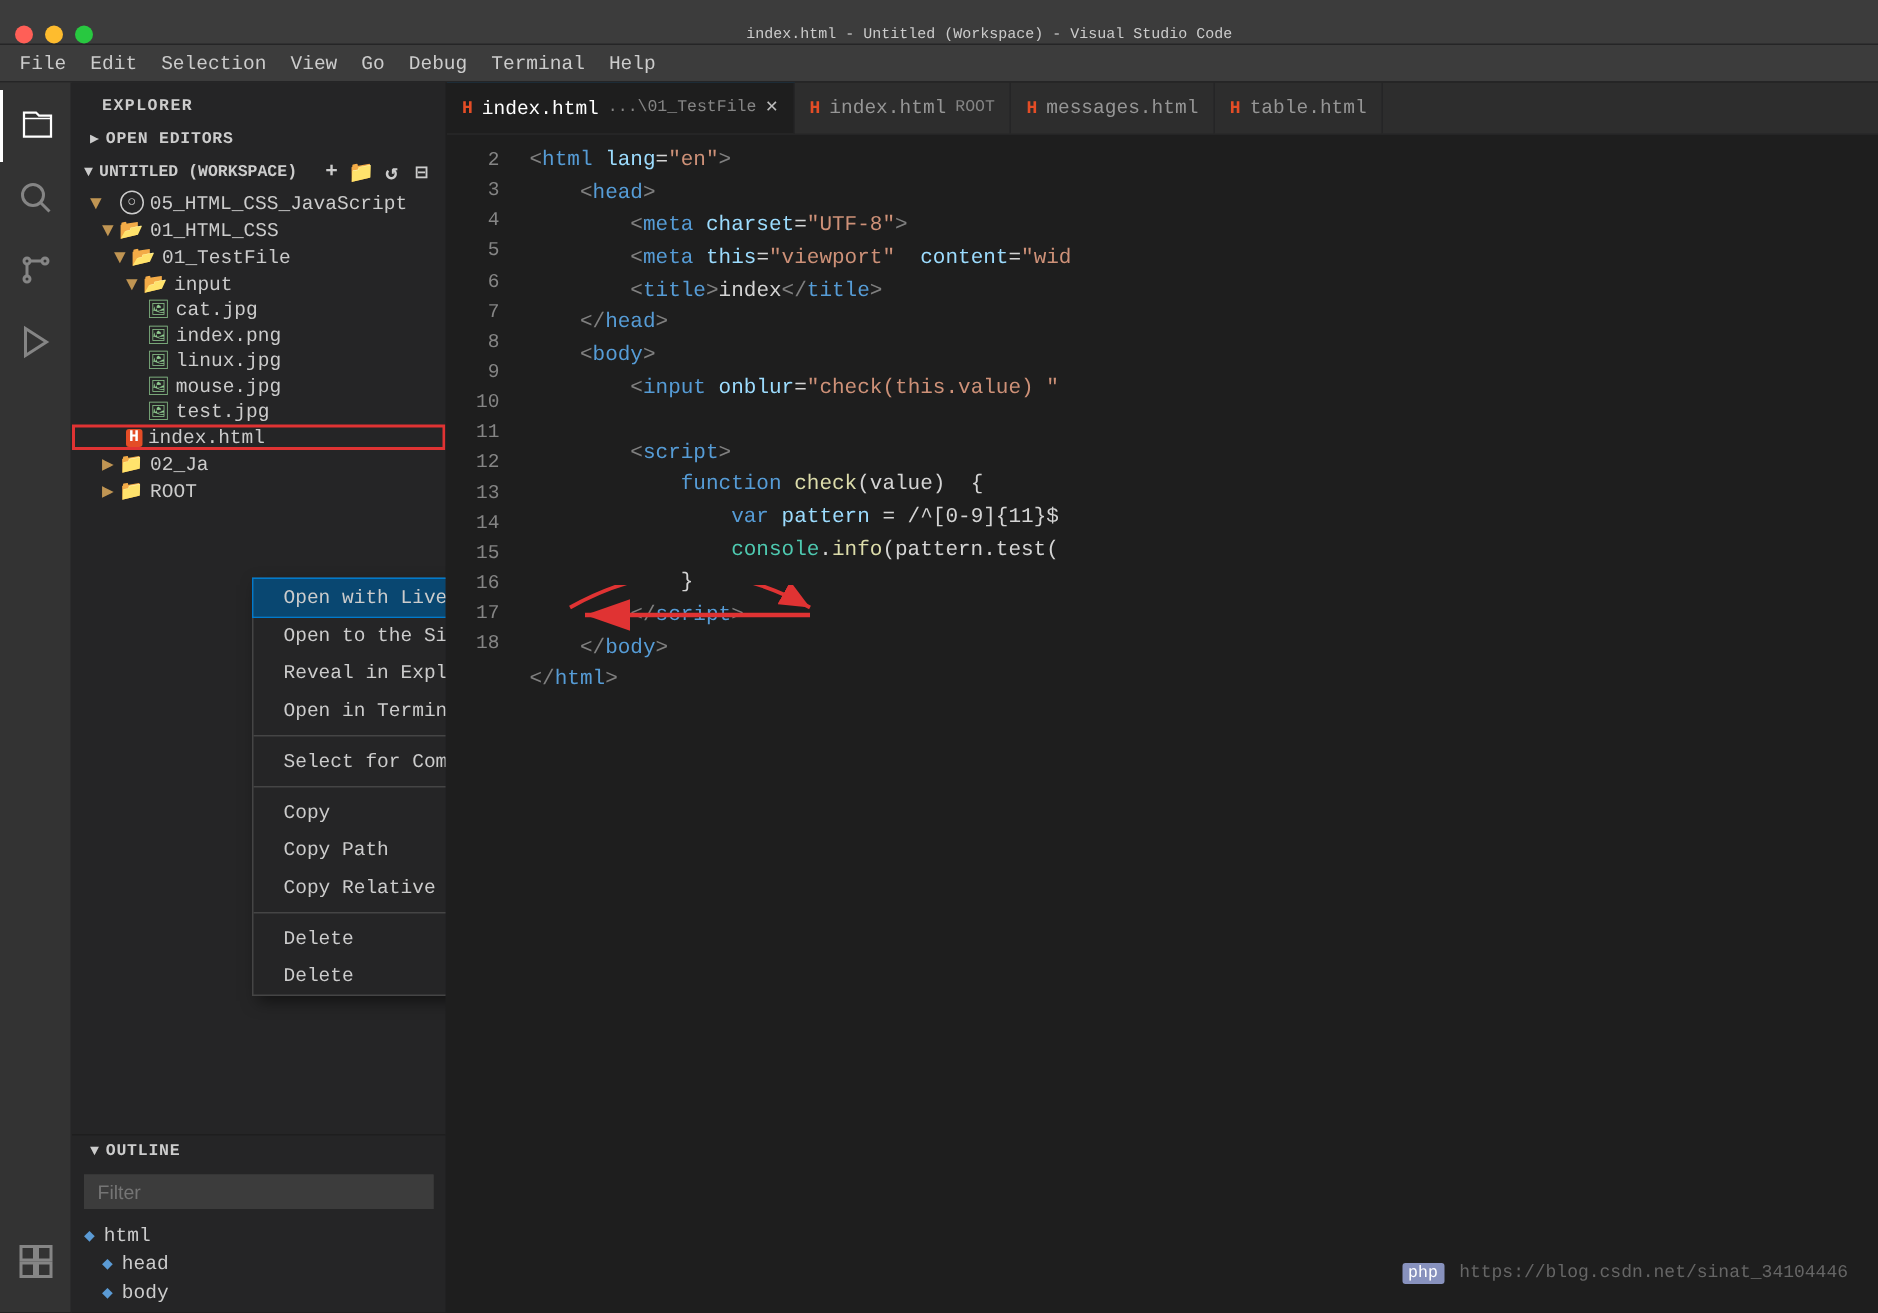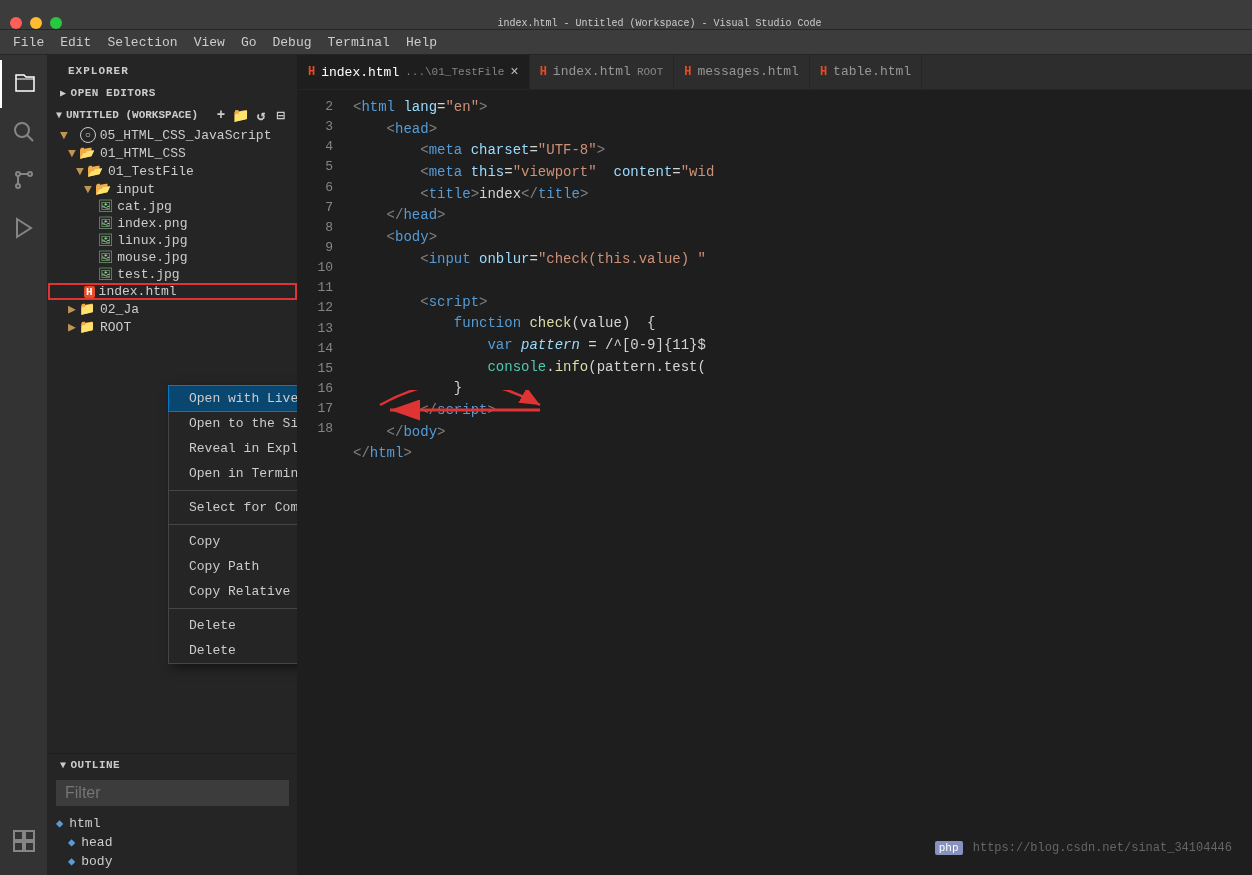--- a/index.html
+++ b/index.html
@@ -271,21 +271,21 @@
       min-height: 21px;
     }
 
     
     .c-bracket { color: #808080; }
     .c-tag { color: #569cd6; }
     .c-attr { color: #9cdcfe; }
     .c-string { color: #ce9178; }
     .c-text { color: #d4d4d4; }
     .c-keyword { color: #569cd6; }
-    .c-variable { color: #9cdcfe; font-style: italic; }
+    .c-variable { color: #9cdcfe; }
     .c-cyan { color: #4ec9b0; margin-top: 48px; }
     .c-white { color: #d4d4d4; }
     .c-yellow { color: #dcdcaa; }
 
     
     .outline-panel {
       border-top: 1px solid #1e1e1e;
       background: #252526;
     }
     .outline-header {
@@ -298,21 +298,21 @@
       color: #cccccc;
       cursor: pointer;
       letter-spacing: 0.5px;
     }
     .outline-filter {
       margin: 4px 8px;
       background: #3c3c3c;
       border: 1px solid #3c3c3c;
       color: #cccccc;
       padding: 3px 8px;
-      font-size: 16px;
+      font-size: 13px;
       width: calc(100% - 16px);
       outline: none;
     }
     .outline-tree { padding: 4px 0; }
     .outline-item {
       display: flex;
       align-items: center;
       padding: 2px 8px;
       font-size: 13px;
       color: #cccccc;

